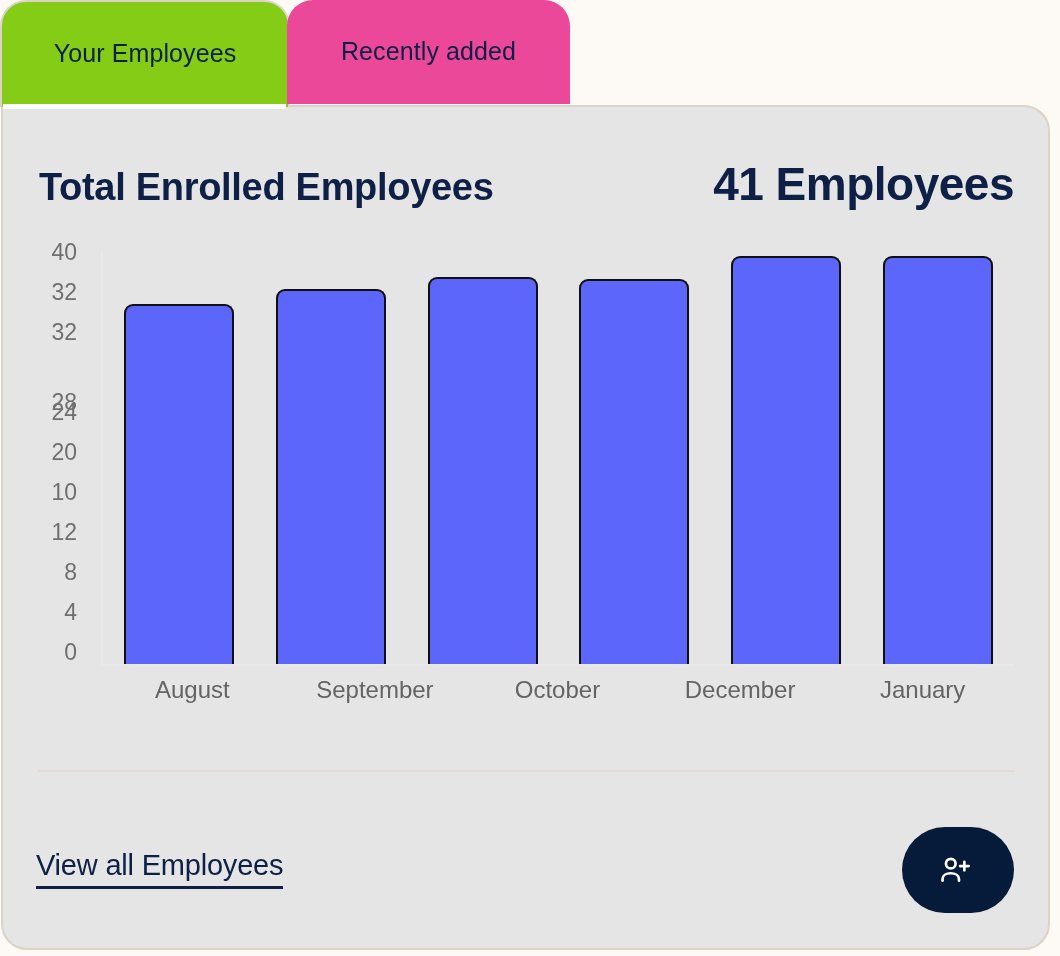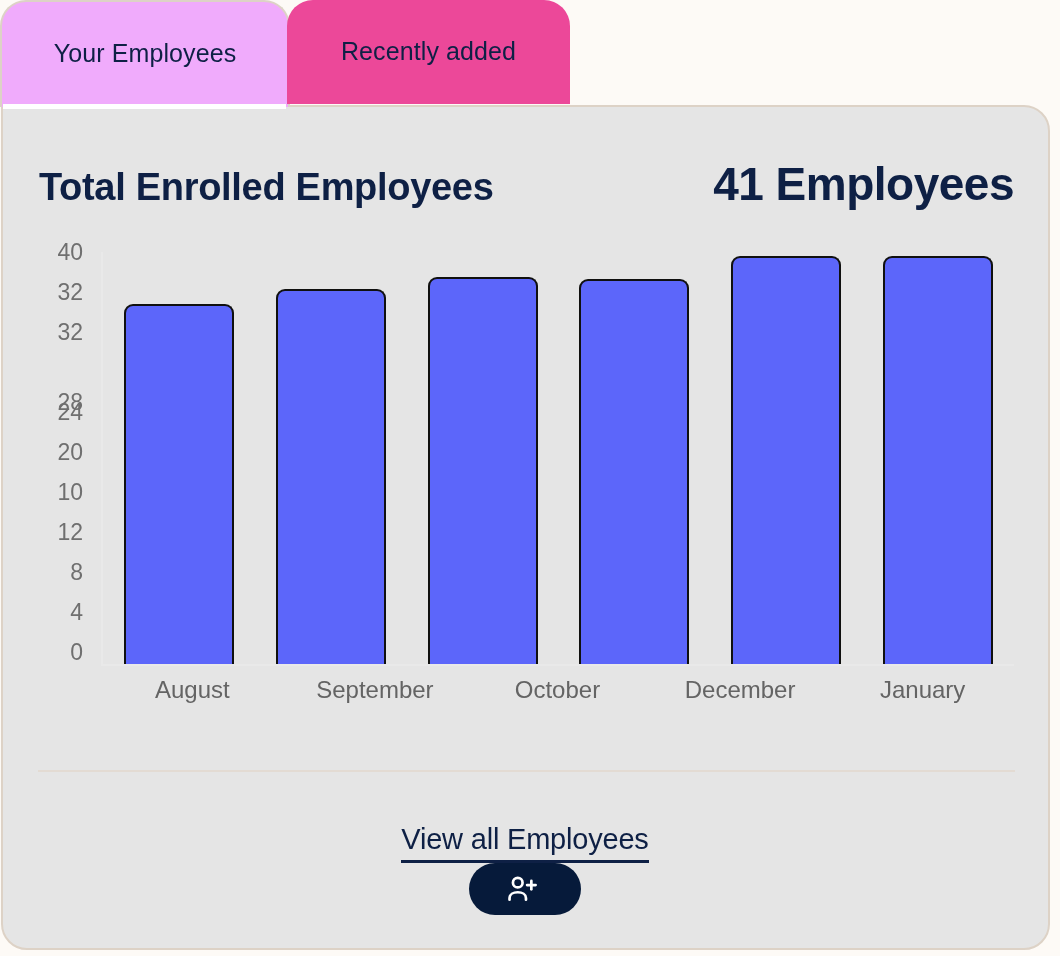--- a/index.html
+++ b/index.html
@@ -39,21 +39,21 @@
     align-items: center;
     justify-content: center;
     font-size: 25px;
     color: #0e2045;
     letter-spacing: 0.1px;
     cursor: pointer;
     user-select: none;
   }
   .tab-active {
     width: 290px;
-    background: #f0abfc;
+    background: #84cc16;
     border-top: 2px solid #ddd2c6;
     border-left: 2px solid #ddd2c6;
     border-right: 2px solid #ddd2c6;
     border-top-left-radius: 26px;
     border-top-right-radius: 26px;
     padding-bottom: 2px;
   }
   .tab-inactive {
     width: 283px;
     margin-left: -3px;
@@ -124,21 +124,21 @@
   }
   .y-axis {
     position: absolute;
     left: 0;
     top: 0;
     width: 52px;
     height: 412px;
   }
   .y-tick {
     position: absolute;
-    right: 8px;
+    right: 14px;
     width: 52px;
     text-align: right;
     font-size: 23px;
     color: #6f6f6f;
     transform: translateY(-50%);
     line-height: 1;
   }
   .plot {
     position: absolute;
     left: 62px;
@@ -201,21 +201,20 @@
   }
   .footer {
     position: absolute;
     left: 33px;
     top: 718px;
     width: 978px;
     height: 90px;
     display: flex;
     align-items: center;
     justify-content: space-between;
-    flex-direction: column;
   }
   .view-all {
     font-size: 29px;
     color: #0e2045;
     text-decoration: none;
     border-bottom: 3px solid #0e2045;
     padding-bottom: 6px;
     line-height: 1;
     cursor: pointer;
     letter-spacing: -0.2px;

